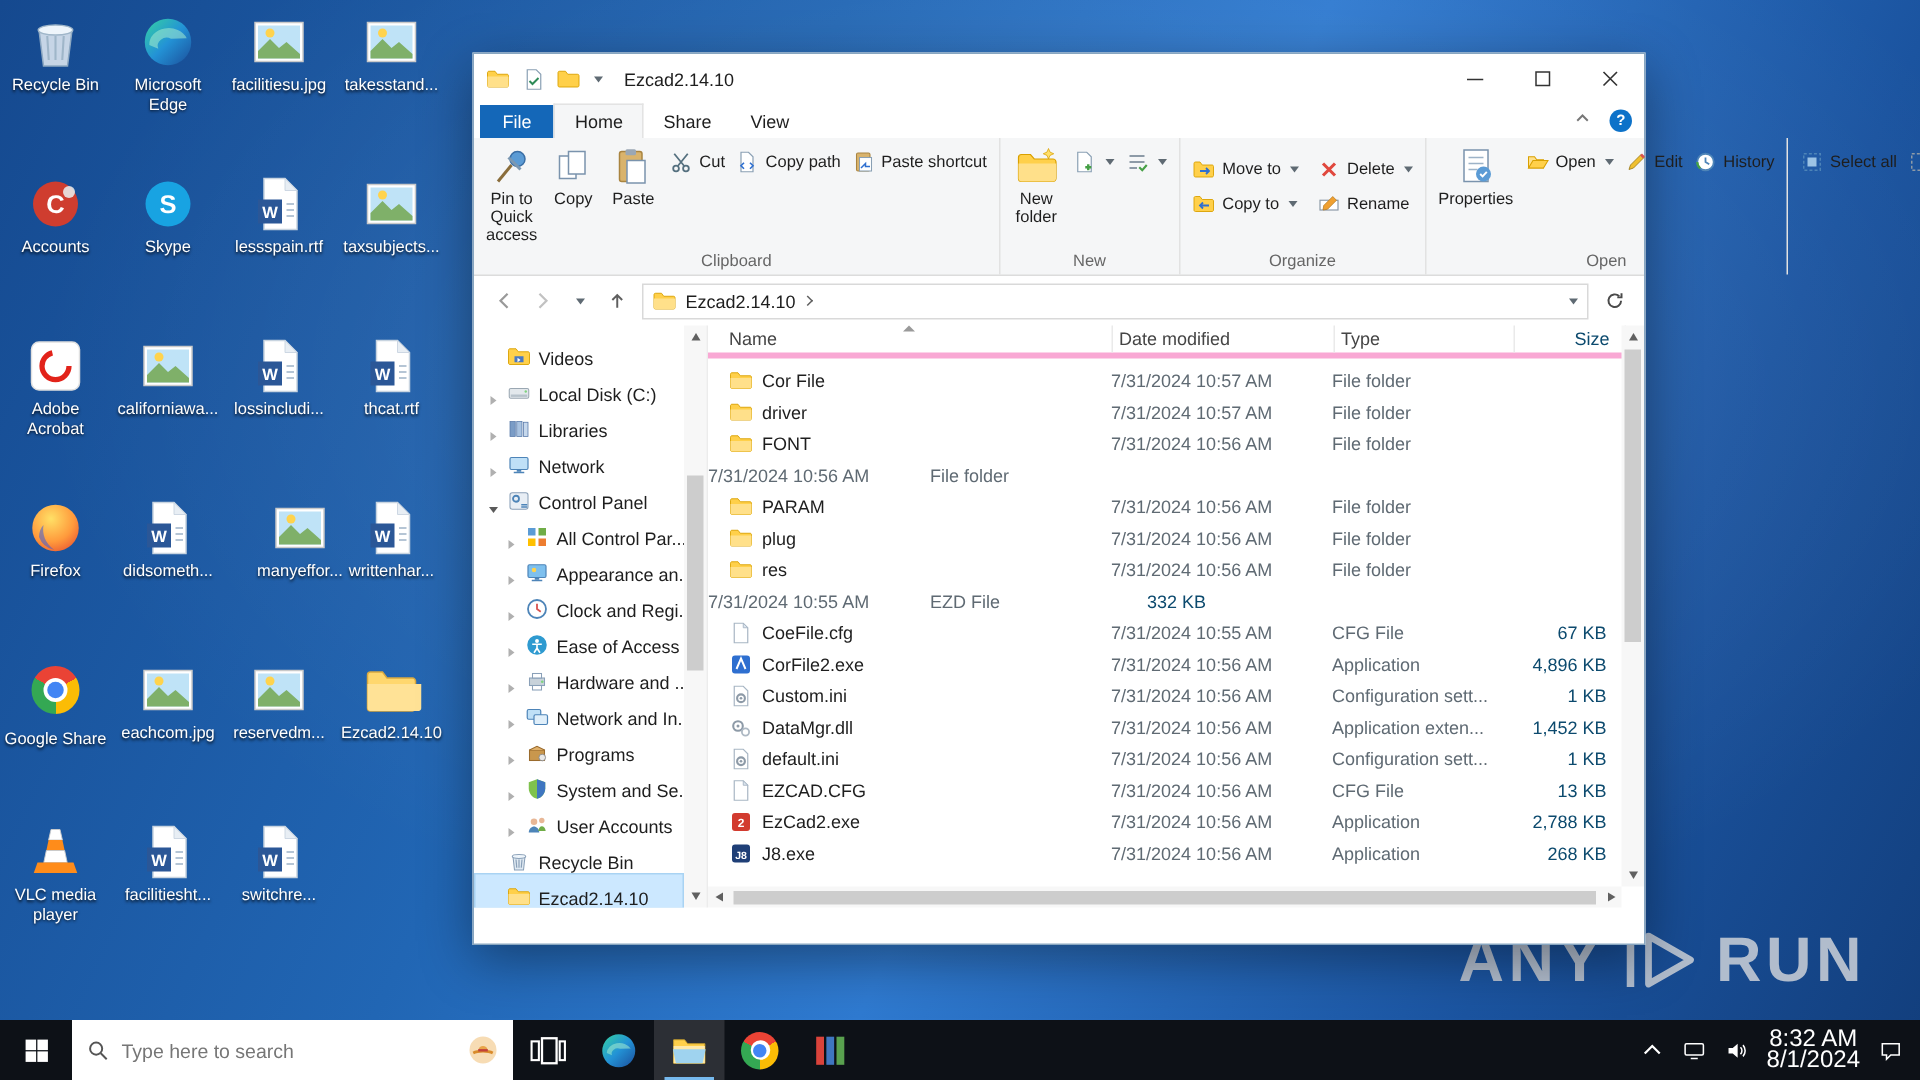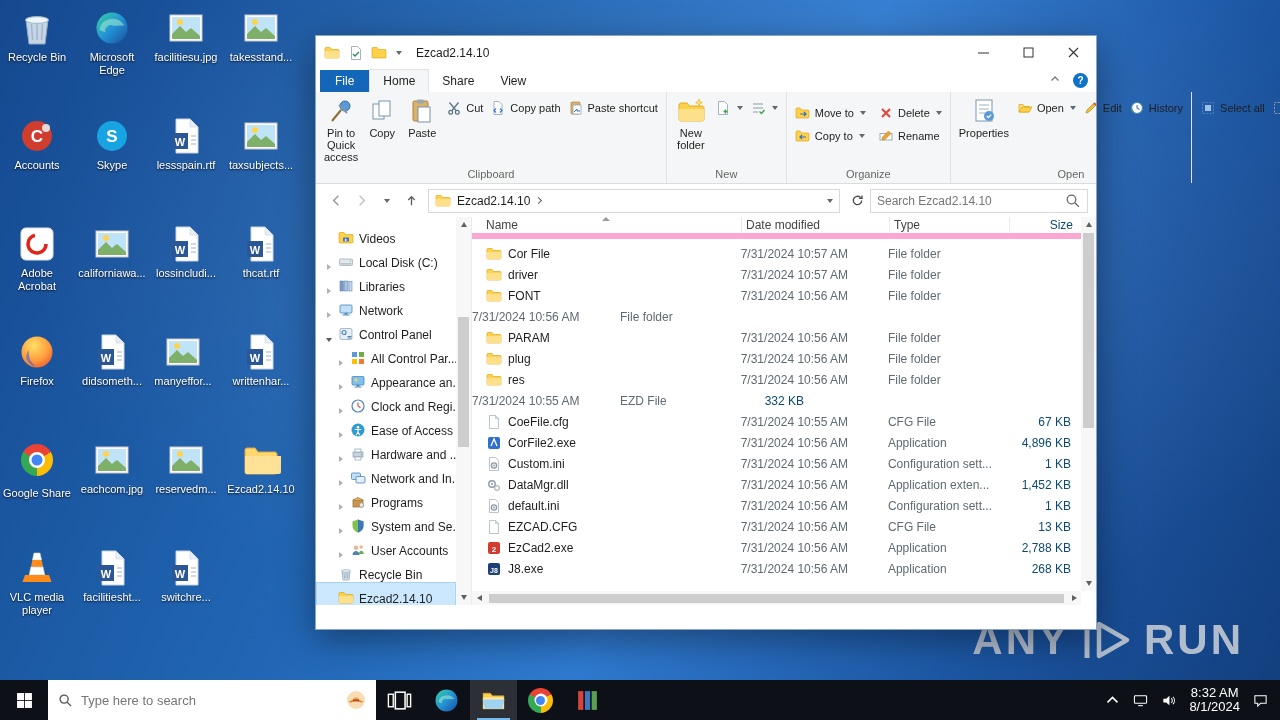--- a/index.html
+++ b/index.html
@@ -76,21 +76,21 @@
 .chev-d{width:0;height:0;border-left:3.5px solid transparent;border-right:3.5px solid transparent;border-top:4.5px solid #5a5a5a;margin-top:2px;}
 .chev-n{visibility:hidden;}
 .navscroll{width:15px;background:#f7f7f7;position:relative;flex:0 0 15px;}
 .sbarrow{position:absolute;left:0;width:15px;height:15px;display:flex;align-items:center;justify-content:center;}
 .navthumb{position:absolute;left:2px;right:2px;top:100px;height:130px;background:#cdcdcd;}
 .tri-u{width:0;height:0;border-left:3.5px solid transparent;border-right:3.5px solid transparent;border-bottom:5px solid #606060;}
 .tri-d{width:0;height:0;border-left:3.5px solid transparent;border-right:3.5px solid transparent;border-top:5px solid #606060;}
 .tri-l{width:0;height:0;border-top:3.5px solid transparent;border-bottom:3.5px solid transparent;border-right:5px solid #606060;}
 .tri-r{width:0;height:0;border-top:3.5px solid transparent;border-bottom:3.5px solid transparent;border-left:5px solid #606060;}
 .filearea{flex:1;position:relative;border-left:1px solid #ececec;}
-.fheader{display:flex;height:22px;border-bottom:6px solid #f9a8d4;color:#454545;align-items:flex-start;position:relative;}
+.fheader{display:flex;height:22px;border-bottom:4px solid #f9a8d4;color:#454545;align-items:flex-start;position:relative;}
 .sortcaret{position:absolute;left:130px;top:0;width:0;height:0;border-left:4px solid transparent;border-right:4px solid transparent;border-bottom:4px solid #9a9a9a;}
 .hc{height:100%;display:flex;align-items:center;border-right:1px solid #eaeaea;padding-left:4px;}
 .c-name{width:270px;padding-left:14px;display:flex;align-items:center;gap:6px;}
 .c-date{width:148px;color:#5f6a73;}
 .c-type{width:120px;color:#5f6a73;}
 .c-size{width:74px;color:#0c4a6e;text-align:right;justify-content:flex-end;padding-right:10px;display:flex;align-items:center;}
 .fheader .c-date,.fheader .c-type{color:#454545;}
 .frows{position:absolute;top:22px;left:0;right:15px;bottom:14px;overflow:hidden;padding-top:4px;}
 .frow{display:flex;height:21px;align-items:center;}
 .ficon{width:16px;height:16px;flex:0 0 16px;}
@@ -102,31 +102,31 @@
 .hsbtn{width:14px;height:14px;display:flex;align-items:center;justify-content:center;}
 .statusbar{height:26px;border-top:1px solid #e0e0e0;display:flex;align-items:center;padding:0 12px;background:#fff;}
 .viewtoggles{margin-left:auto;display:flex;gap:4px;}
 .vt{width:20px;height:18px;display:flex;align-items:center;justify-content:center;}
 .vt.active{background:#d9ecf9;box-shadow:inset 0 0 0 1px #9cc9e8;}
 .vt svg{width:14px;height:14px;}
 
 .taskbar{position:absolute;left:0;bottom:0;width:1280px;height:40px;background:#0d1117;display:flex;align-items:stretch;z-index:10;}
 .tb-start{width:48px;display:flex;align-items:center;justify-content:center;}
 .tb-start svg{width:17px;height:17px;}
-.tb-search{width:328px;background:#fff;display:flex;align-items:center;padding:0 10px;gap:8px;}
+.tb-search{width:294px;background:#fff;display:flex;align-items:center;padding:0 10px;gap:8px;}
 .tb-search input{font-size:13px;color:#444;}
 .tb-search .mag svg{width:15px;height:15px;display:block;}
 .tb-search .hat svg{width:20px;height:20px;display:block;}
 .tb-app{width:47px;display:flex;align-items:center;justify-content:center;position:relative;}
 .tb-app svg{width:25px;height:25px;display:block;}
 .tb-app.active{background:rgba(255,255,255,.13);}
 .tb-app.active::after{content:"";position:absolute;left:7px;right:7px;bottom:0;height:2px;background:#76b9ed;}
 .tb-tray{margin-left:auto;display:flex;align-items:center;gap:13px;padding-right:12px;color:#fff;}
 .tray-ic svg{width:15px;height:15px;display:block;}
-.tb-clock{text-align:center;font-size:13px;line-height:14px;color:#fff;}
+.tb-clock{text-align:center;font-size:16px;line-height:14px;color:#fff;}
 .chromeball{width:25px;height:25px;border-radius:50%;background:conic-gradient(from -60deg,#ea4335 0 120deg,#fbbc05 0 240deg,#34a853 0 360deg);position:relative;}
 .chromeball i{position:absolute;left:50%;top:50%;width:13px;height:13px;transform:translate(-50%,-50%);border-radius:50%;background:#fff;display:block;}
 .chromeball i::after{content:"";position:absolute;left:50%;top:50%;width:9px;height:9px;transform:translate(-50%,-50%);border-radius:50%;background:#4285f4;}
 </style>
 </head>
 <body>
 
 <div class="desktop">
 
   <div id="desktop-icons">
@@ -285,21 +285,21 @@
           <svg viewBox="0 0 40 40">
             <path d="M10 3h14l8 8v26H10z" fill="#fff" stroke="#c8d4e0"></path>
             <path d="M24 3l8 8h-8z" fill="#e8eef4" stroke="#c8d4e0" stroke-width=".6"></path>
             <rect x="6" y="17" width="16" height="16" fill="#2b5797"></rect>
             <text x="14" y="29.5" text-anchor="middle" font-size="11" font-weight="bold" fill="#fff">W</text>
             <path d="M25 20h5M25 24h5M25 28h5" stroke="#9db3c8"></path>
           </svg>
         </div>
         <div class="dicon-label">didsometh...</div>
       </div>
-      <div class="dicon" style="left: 147px; top: 332px;">
+      <div class="dicon" style="left: 164px; top: 332px;">
         <div class="dicon-art">
           <svg viewBox="0 0 40 40">
             <rect x="4" y="7" width="32" height="26" fill="#fff" stroke="#c9c9c9"></rect>
             <rect x="6" y="9" width="28" height="22" fill="#bfe3f7"></rect>
             <path d="M6 26l8-8 6 6 5-4 9 8v3H6z" fill="#7fb069"></path>
             <circle cx="14" cy="14" r="3" fill="#ffd34d"></circle>
           </svg>
         </div>
         <div class="dicon-label">manyeffor...</div>
       </div>
@@ -723,29 +723,20 @@
         <span class="bc-chevron"></span>
         <span class="crumb-sp"></span>
         <span class="dd"></span>
       </div>
       <span class="abtn">
           <svg viewBox="0 0 16 16">
             <path d="M12.5 8a4.5 4.5 0 1 1-1.3-3.2" fill="none" stroke="#4a4a4a" stroke-width="1.4"></path>
             <path d="M12.8 2.6v3h-3" fill="none" stroke="#4a4a4a" stroke-width="1.4"></path>
           </svg>
         </span>
-      <div class="searchbox">
-        <input placeholder="Search Ezcad2.14.10" style="">
-        <span class="ic16">
-            <svg viewBox="0 0 16 16">
-              <circle cx="6.5" cy="6.5" r="4.3" fill="none" stroke="#6a6a6a" stroke-width="1.3"></circle>
-              <path d="M9.8 9.8l4 4" stroke="#6a6a6a" stroke-width="1.3"></path>
-            </svg>
-          </span>
-      </div>
     </div>
 
     <div class="ebody">
       <div class="navpane" id="navpane">
           <div class="navitem" style="padding-left: 8px;">
             <span class="chev chev-n">
               <span class="chev-r"></span>
             </span>
             <span class="nicon">
               <svg viewBox="0 0 16 16">

